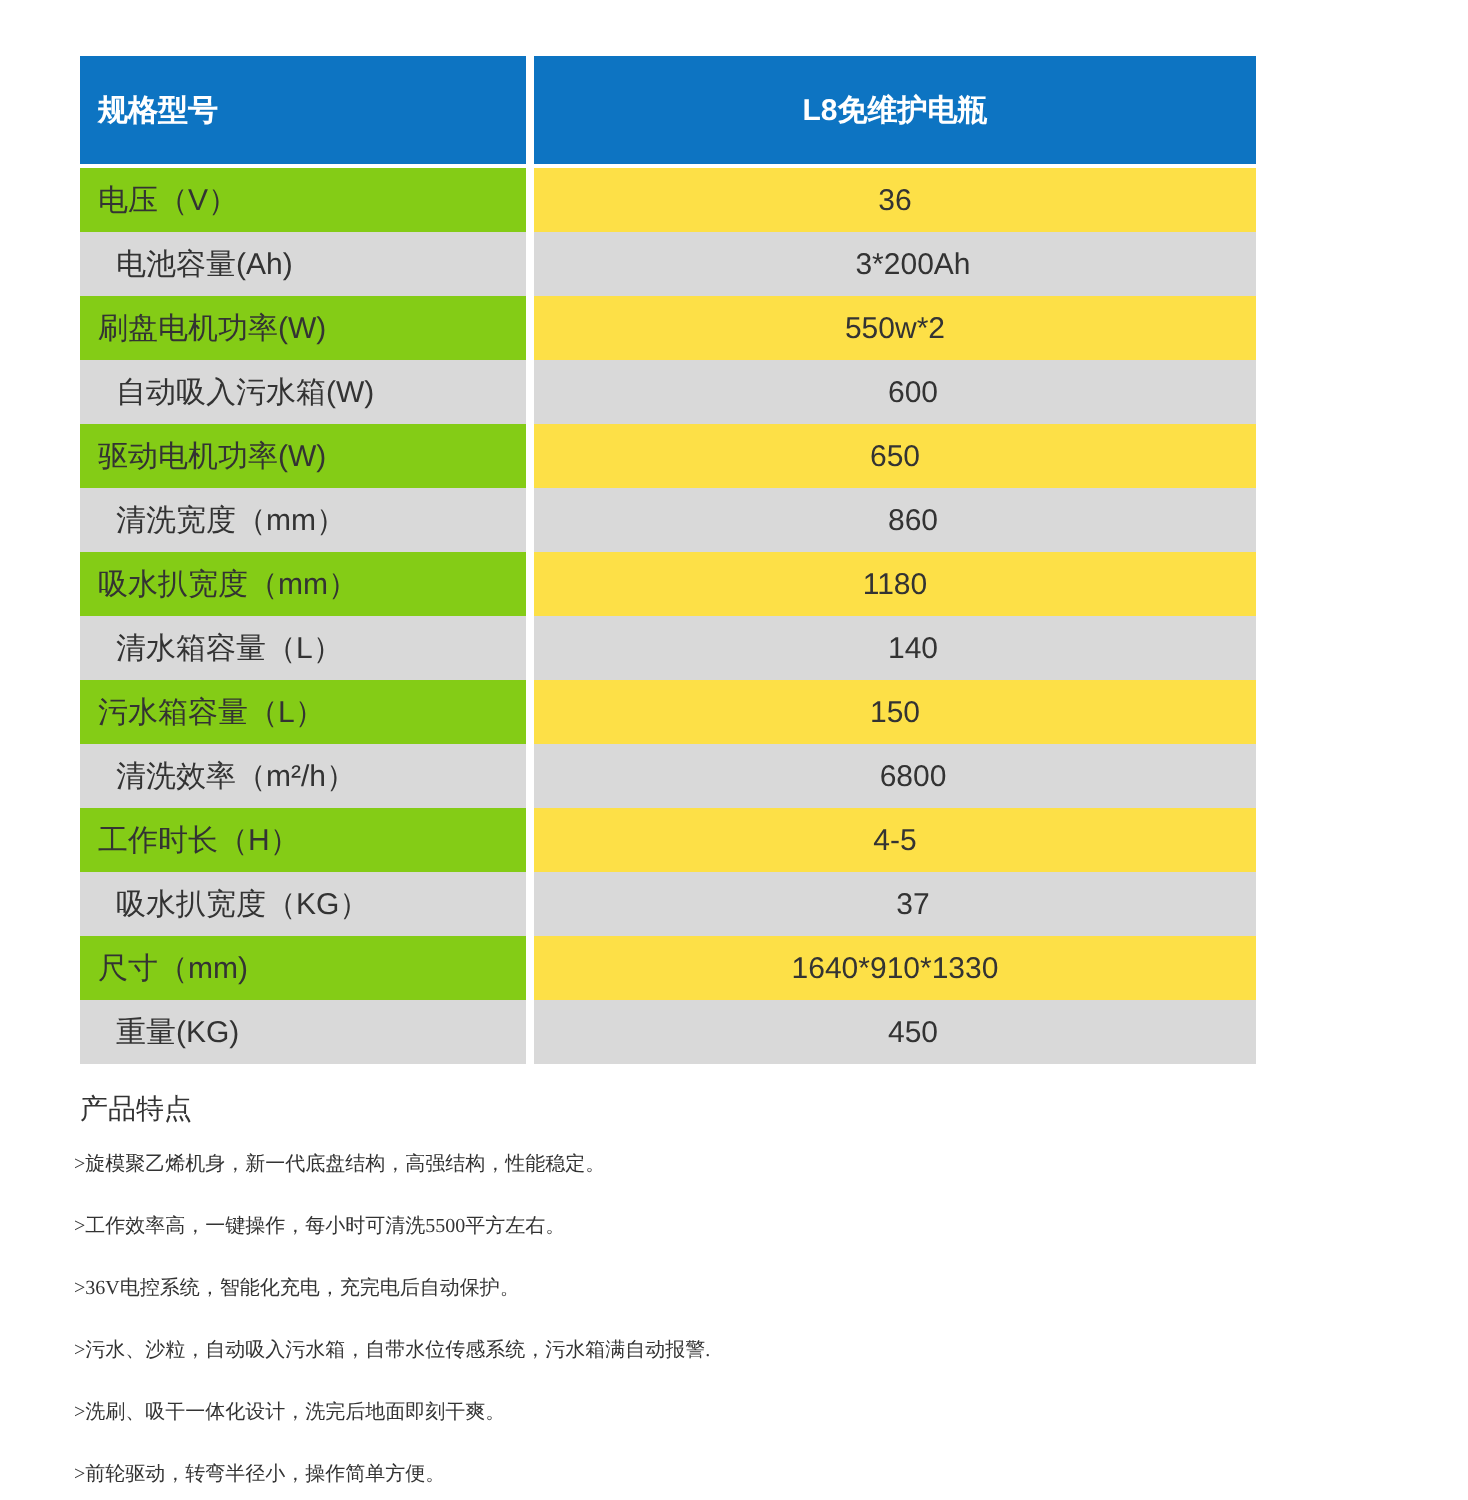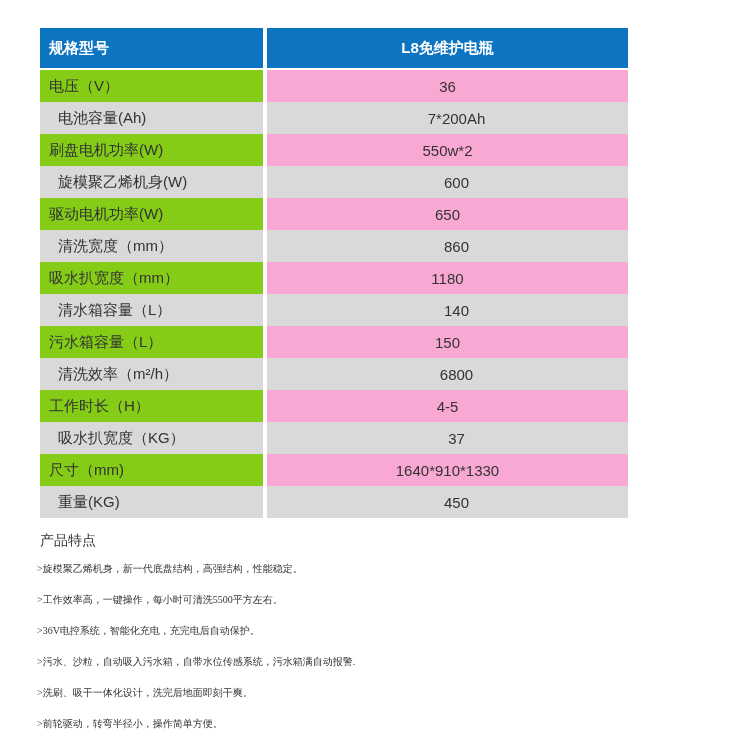--- a/index.html
+++ b/index.html
@@ -12,21 +12,21 @@
   body{
     width:734px;height:750px;
     font-family:"Liberation Sans","DejaVu Sans",sans-serif;
     color:var(--text);
     overflow:hidden;
   }
   .page{padding:28px 0 0 40px;}
   .spec-table{width:588px;}
   .thead{
     display:flex;
-    height:40px;
+    height:54px;
     background:var(--header-bg);
     color:#ffffff;
     font-size:15px;
     font-weight:bold;
     margin-bottom:2px;
   }
   .th1{
     width:227px;
     display:flex;align-items:center;
     padding-left:9px;
@@ -47,21 +47,21 @@
   .c1{
     width:227px;
     display:flex;align-items:center;
     padding-left:9px;
     border-right:4px solid #ffffff;
     background:#84cc16;
   }
   .c2{
     flex:1;
     display:flex;align-items:center;justify-content:center;
-    background:#f9a8d4;
+    background:#fde047;
   }
   .features{width:660px;}
   .features-title{
     font-size:14px;
     margin:14px 0 10px 0;
   }
   .feature-item{
     font-size:10px;
     line-height:17px;
     margin:0 0 14px -3px;
@@ -78,28 +78,28 @@
       <div class="th1">规格型号</div>
       <div class="th2">L8免维护电瓶</div>
     </div>
     <div id="spec-rows">
         <div class="row">
           <div class="c1">电压（V）</div>
           <div class="c2">36</div>
         </div>
         <div class="row alt">
           <div class="c1">电池容量(Ah)</div>
-          <div class="c2">7*200Ah</div>
+          <div class="c2">3*200Ah</div>
         </div>
         <div class="row">
           <div class="c1">刷盘电机功率(W)</div>
           <div class="c2">550w*2</div>
         </div>
         <div class="row alt">
-          <div class="c1">旋模聚乙烯机身(W)</div>
+          <div class="c1">自动吸入污水箱(W)</div>
           <div class="c2">600</div>
         </div>
         <div class="row">
           <div class="c1">驱动电机功率(W)</div>
           <div class="c2">650</div>
         </div>
         <div class="row alt">
           <div class="c1">清洗宽度（mm）</div>
           <div class="c2">860</div>
         </div>

